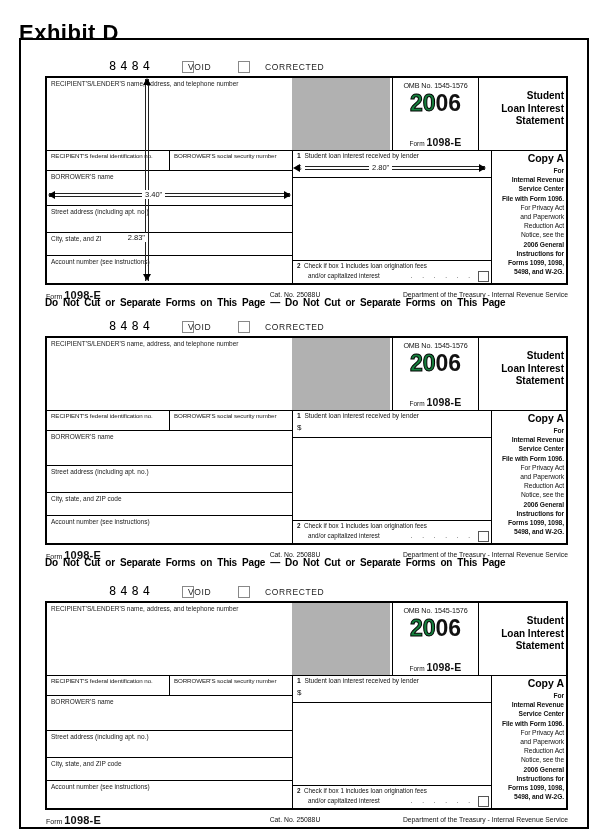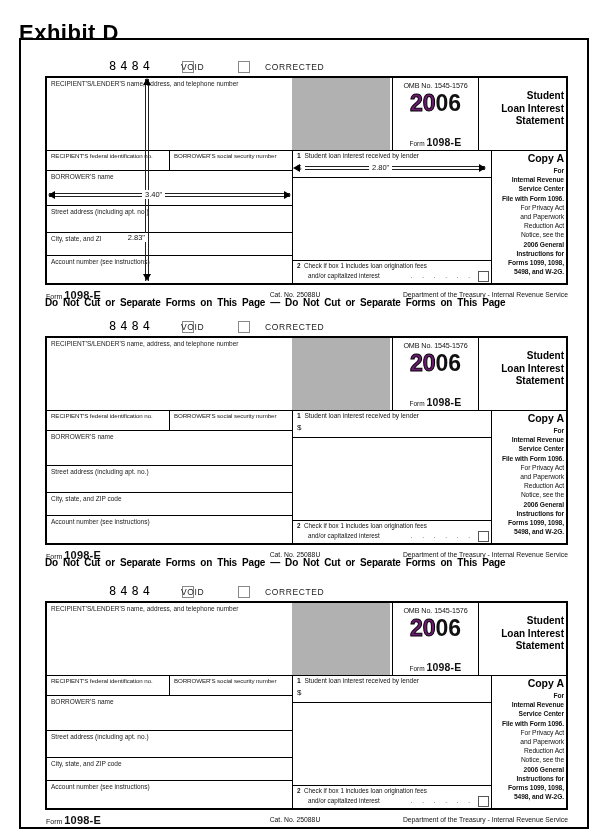--- a/index.html
+++ b/index.html
@@ -6,31 +6,31 @@
   body{width:601px;height:839px;position:relative;font-family:"Liberation Sans",sans-serif;color:#111;-webkit-font-smoothing:antialiased;}
   .exhibit-title{position:absolute;left:19px;top:4px;font-size:22px;font-weight:bold;letter-spacing:.5px;color:#000;margin-top:16px;}
   .page-border{position:absolute;left:19px;top:38px;width:566px;height:787px;border:2px solid #000;}
   .form-slot{position:absolute;left:45px;width:523px;}
   .slot-1{top:58px;}  .slot-2{top:318px;}  .slot-3{top:583px;}
   .label-row{position:relative;height:18px;}
   .code{position:absolute;left:64px;top:1px;font-family:"DejaVu Sans Mono",monospace;font-size:12px;letter-spacing:4px;color:#000;}
   .chk{position:absolute;top:3px;width:10px;height:10px;border:1px solid #888;background:#fff;}
   .chk.void{left:137px;} .chk.corr{left:193px;}
   .chk-label{position:absolute;top:4px;font-size:8.5px;letter-spacing:.6px;color:#222;}
-  .chk-label.void{left:136px;text-align:right;} .chk-label.corr{left:220px;}
+  .chk-label.void{left:143px;text-align:right;} .chk-label.corr{left:220px;}
   .form-body{position:relative;width:519px;height:205px;border:2px solid #000;background:#fff;}
   .ln{position:absolute;background:#000;}
   .fld{position:absolute;}
   .lbl{font-size:6.5px;color:#1a1a1a;display:block;padding:2px 0 0 4px;line-height:7.5px;}
   .lbl.tiny{font-size:6.2px;letter-spacing:-.1px;}
   .gray-box{position:absolute;left:245px;top:0;width:98px;height:72px;background:#b1b1b1;}
   .omb-box{position:absolute;left:345px;top:0;width:85px;height:72px;border-left:1px solid #000;border-right:1px solid #000;text-align:center;}
   .omb-label{display:block;font-size:7.2px;margin-top:3px;letter-spacing:-.1px;}
   .year{margin-top:1px;font-size:23px;font-weight:bold;line-height:24px;white-space:nowrap;}
-  .year .outline{color:#701a75;-webkit-text-stroke:1px #000;}
+  .year .outline{color:#15803d;-webkit-text-stroke:1px #000;}
   .form-id{position:absolute;bottom:2px;width:100%;text-align:center;font-size:6.5px;}
   .form-id b{font-size:10.5px;letter-spacing:.2px;}
   .title-block{position:absolute;left:432px;top:12px;width:85px;text-align:right;font-size:10px;font-weight:bold;line-height:12.5px;color:#000;}
   .copy-block{position:absolute;left:446px;top:74px;width:71px;text-align:right;}
   .copy-a{font-size:10.5px;font-weight:bold;margin-bottom:2px;color:#000;}
   .cl{font-size:6.7px;line-height:9.2px;letter-spacing:-.1px;}
   .cl.b{font-weight:bold;}
   .num{font-weight:bold;font-size:6.8px;}
   .box1-label{position:absolute;left:250px;top:74px;font-size:6.5px;}
   .dollar{position:absolute;left:250px;top:85px;font-size:8px;background:#fff;padding-right:2px;}

